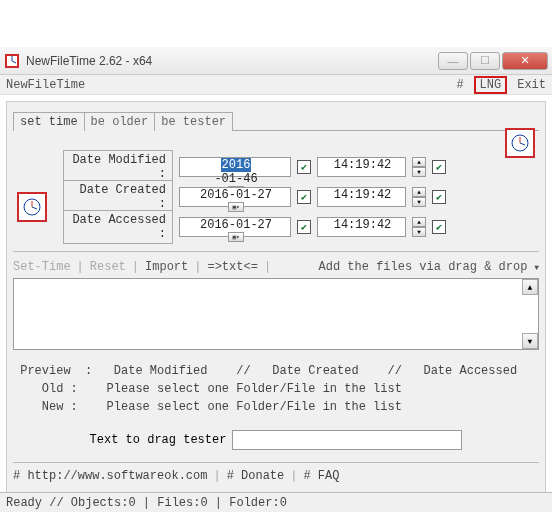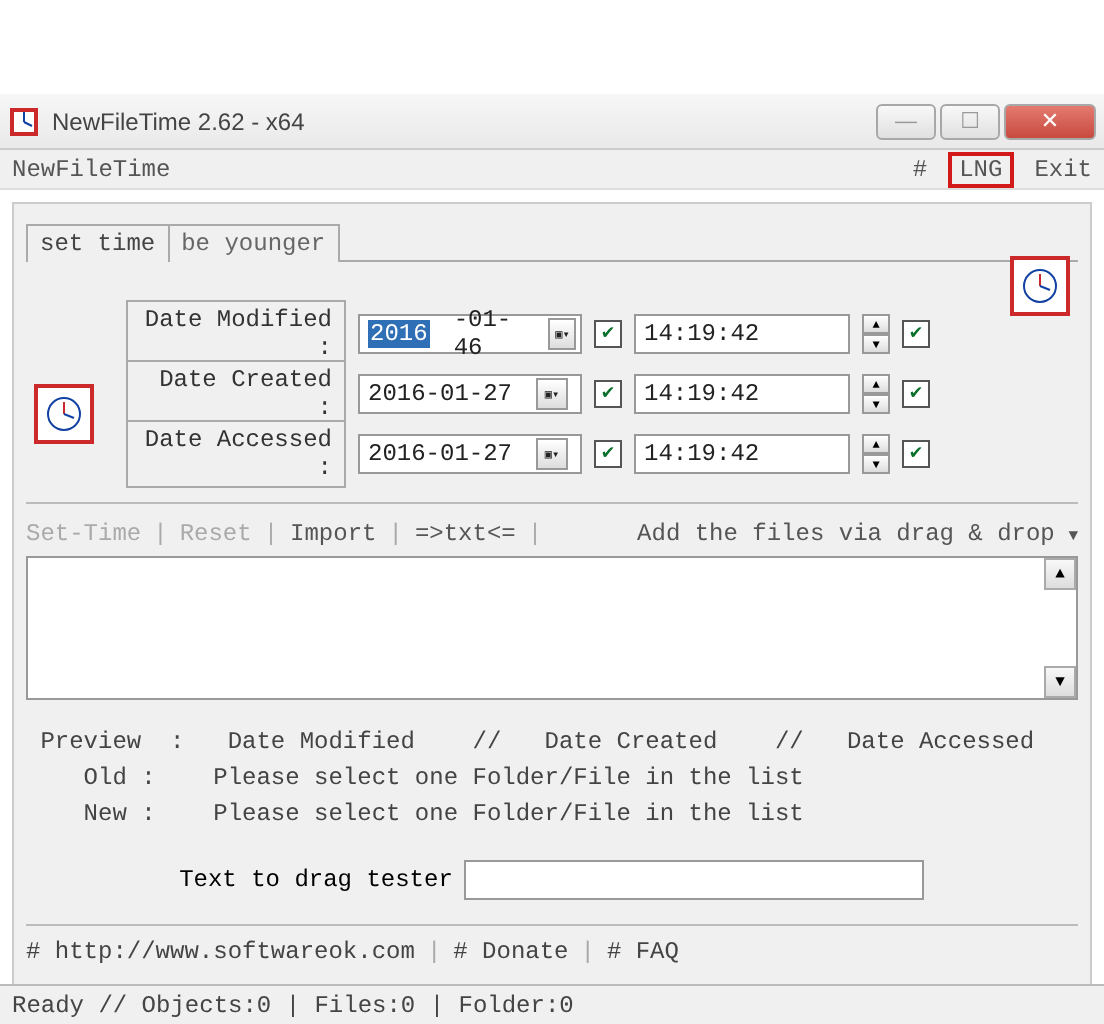--- a/index.html
+++ b/index.html
@@ -113,24 +113,25 @@
   }
   .datefield, .timefield {
     border: 1px solid #999;
     background: #fff;
     height: 20px;
     display: flex;
     align-items: center;
     padding: 0 2px 0 4px;
     font-size: 12px;
     color: #222;
-    gap: 12px;
+    gap: 0;
+    flex-direction: column;
   }
   .datefield { width: 112px; }
-  .timefield { width: 108px; }
+  .timefield { width: 89px; }
   .sel { background:#2f6fb5; color:#fff; padding:0 1px; }
   .calbtn {
     width: 16px; height: 16px;
     border: 1px solid #999;
     background: linear-gradient(#fff,#ddd);
     display: flex; align-items:center; justify-content:center;
     font-size: 6px;
   }
   .spin {
     width: 14px; height: 20px;
@@ -249,21 +250,22 @@
   <span class="spacer"></span>
   <span>#</span>
   <span class="lng">LNG</span>
   <span>Exit</span>
 </div>
 
 <div class="content">
 
   <div class="tabs">
     <div class="tab active">set time</div>
-    <div class="tab inactive">be younger</div>
+    <div class="tab inactive">be older</div>
+    <div class="tab inactive">be tester</div>
   </div>
   <div class="tabline"></div>
 
   <div class="bigicon right">
     <svg width="20" height="20">
         <circle cx="10" cy="10" r="8" fill="#fff" stroke="#1141a3"></circle>
         <line x1="10" y1="10" x2="10" y2="4" stroke="#cc2a2a"></line>
         <line x1="10" y1="10" x2="15" y2="12" stroke="#1141a3"></line>
       </svg>
   </div>

